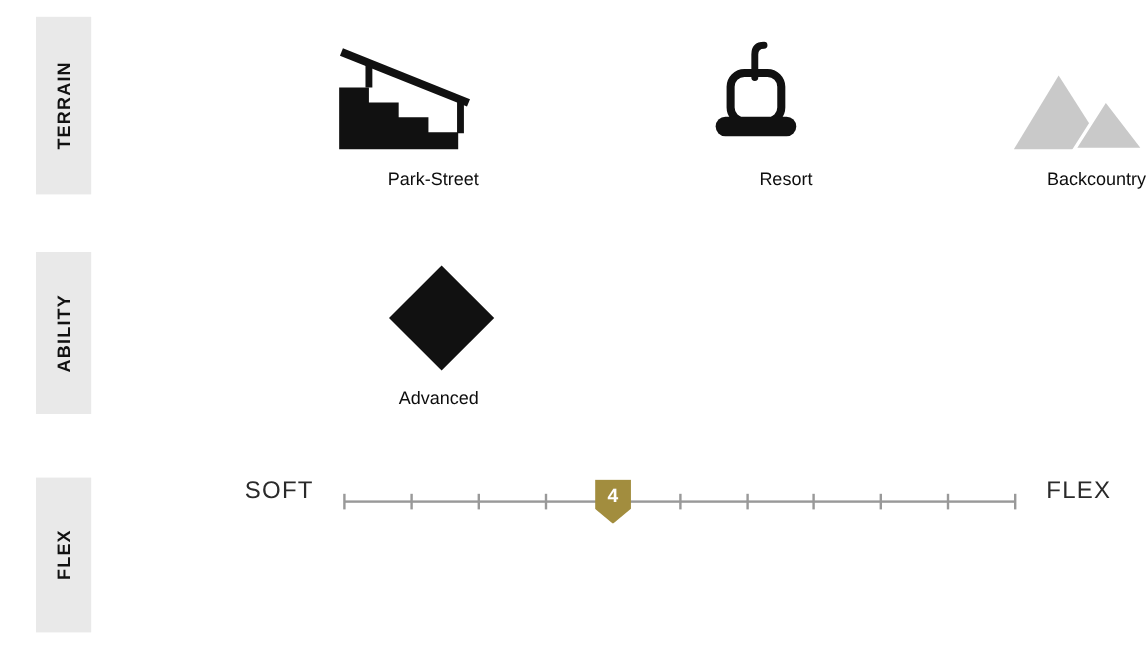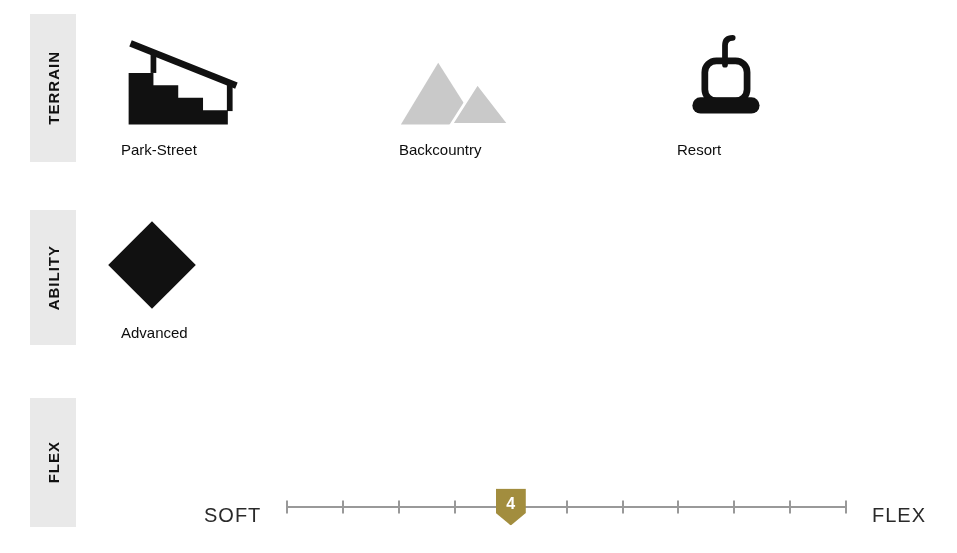--- a/index.html
+++ b/index.html
@@ -12,32 +12,32 @@
   *{box-sizing:border-box;margin:0;padding:0}
   body{background:#ffffff;font-family:"Liberation Sans",sans-serif}
   .page{position:relative;width:957px;height:553px;background:#ffffff;overflow:hidden}
   .row{position:absolute;left:30px;width:912px;display:flex}
   .row-terrain{top:14px;height:148px}
   .row-ability{top:210px;height:135px}
   .row-flex{top:398px;height:129px}
   .row-label{flex:none;width:46px;background:var(--row-label-bg);display:flex;align-items:center;justify-content:center}
   .row-label span{writing-mode:vertical-rl;transform:rotate(180deg);font-size:15px;font-weight:bold;letter-spacing:1px;color:#111}
   .row-content{flex:1;display:flex;padding-left:45px}
-  .spec-col{width:278px;display:flex;flex-direction:column;align-items:flex-start;justify-content:flex-end;padding-bottom:4px}
+  .spec-col{width:278px;display:flex;flex-direction:column;align-items:flex-end;justify-content:flex-end;padding-bottom:4px}
   .icon-box{display:flex;align-items:flex-end;justify-content:center}
   .ability .icon-box{height:92px;align-items:center}
   .terrain .icon-box{height:98px}
   .spec-label{margin-top:13px;font-size:15px;color:#0d0d0d}
   .fill-active{fill:var(--active)}
   .stroke-active{stroke:var(--active)}
   .fill-inactive{fill:var(--inactive)}
   .shape-circle{width:80px;height:80px;border-radius:50%;background:var(--inactive)}
   .shape-square{width:62px;height:62px;background:var(--active)}
   .shape-diamond{width:62px;height:62px;background:var(--active);transform:rotate(45deg)}
-  .flex-content{flex:1;display:flex;align-items:flex-end;padding:0 16px 0 128px}
+  .flex-content{flex:1;display:flex;align-items:flex-start;padding:0 16px 0 128px}
   .flex-end-label{font-size:20px;color:#2a2a2a;letter-spacing:1px;white-space:nowrap}
   .flex-scale{position:relative;flex:1;height:40px;margin:0 26px}
   .flex-line{position:absolute;left:0;right:0;top:50%;height:2px;margin-top:-1px;background:var(--scale)}
   .tick{position:absolute;top:50%;width:2px;height:13px;background:var(--scale);transform:translate(-50%,-50%)}
   .flex-badge{position:absolute;top:50%;transform:translate(-50%,-50%);width:30px;height:37px;z-index:2;
     background:var(--badge);clip-path:polygon(0 0,100% 0,100% 66%,50% 100%,0 66%);
     display:flex;justify-content:center;padding-top:6px;color:#ffffff;font-size:16px;font-weight:bold}
 </style>
 </head>
 <body>
@@ -57,37 +57,37 @@
             <line class="stroke-active" x1="10" y1="7" x2="121" y2="51.4" stroke-width="7"></line>
             <line class="stroke-active" x1="34" y1="15" x2="34" y2="38" stroke-width="6"></line>
             <line class="stroke-active" x1="114" y1="47" x2="114" y2="78" stroke-width="6"></line>
           </svg>
         </div>
         <div class="spec-label">Park-Street</div>
       </div>
 
       <div class="spec-col">
         <div class="icon-box">
-          <svg width="112" height="78" viewBox="0 0 120 80" aria-hidden="true">
-            <polygon class="fill-inactive" points="2,78 42,12 84,78"></polygon>
-            <polygon class="fill-inactive" points="56,78 84,34 118,78" stroke="#ffffff" stroke-width="3"></polygon>
-          </svg>
-        </div>
-        <div class="spec-label">Backcountry</div>
-      </div>
-
-      <div class="spec-col">
-        <div class="icon-box">
           <svg width="96" height="96" viewBox="0 0 100 100" aria-hidden="true">
             <path class="stroke-active" d="M50,34 L50,14 Q50,6 58,6" fill="none" stroke-width="6" stroke-linecap="round"></path>
             <rect class="stroke-active" x="29" y="30" width="44" height="42" rx="12" fill="none" stroke-width="7"></rect>
             <rect class="fill-active" x="16" y="68" width="70" height="17" rx="8.5"></rect>
           </svg>
         </div>
         <div class="spec-label">Resort</div>
+      </div>
+
+      <div class="spec-col">
+        <div class="icon-box">
+          <svg width="112" height="78" viewBox="0 0 120 80" aria-hidden="true">
+            <polygon class="fill-inactive" points="2,78 42,12 84,78"></polygon>
+            <polygon class="fill-inactive" points="56,78 84,34 118,78" stroke="#ffffff" stroke-width="3"></polygon>
+          </svg>
+        </div>
+        <div class="spec-label">Backcountry</div>
       </div>
 
     </div>
   </div>
 
   <div class="row row-ability ability">
     <div class="row-label">
       <span>ABILITY</span>
     </div>
     <div class="row-content">

